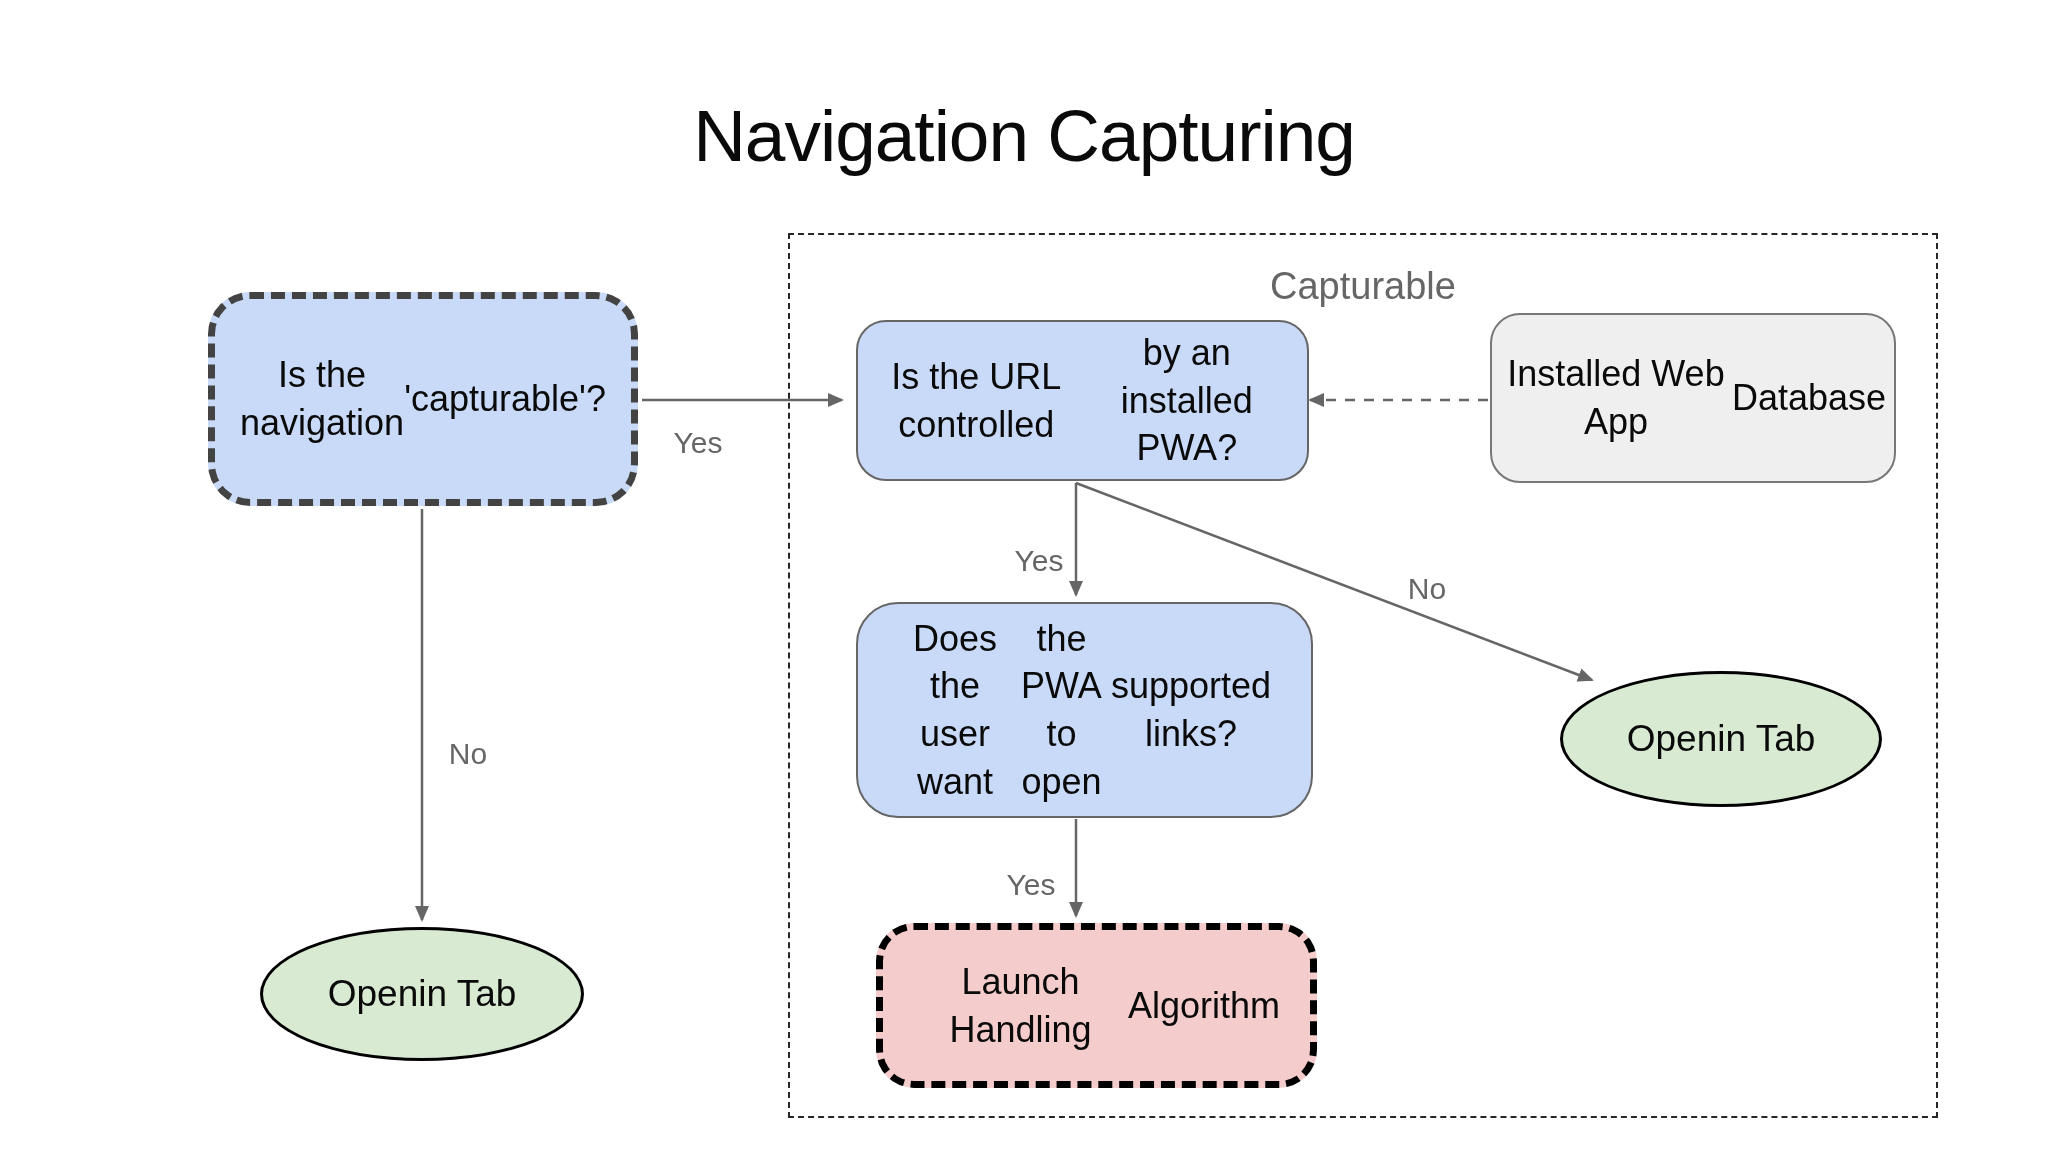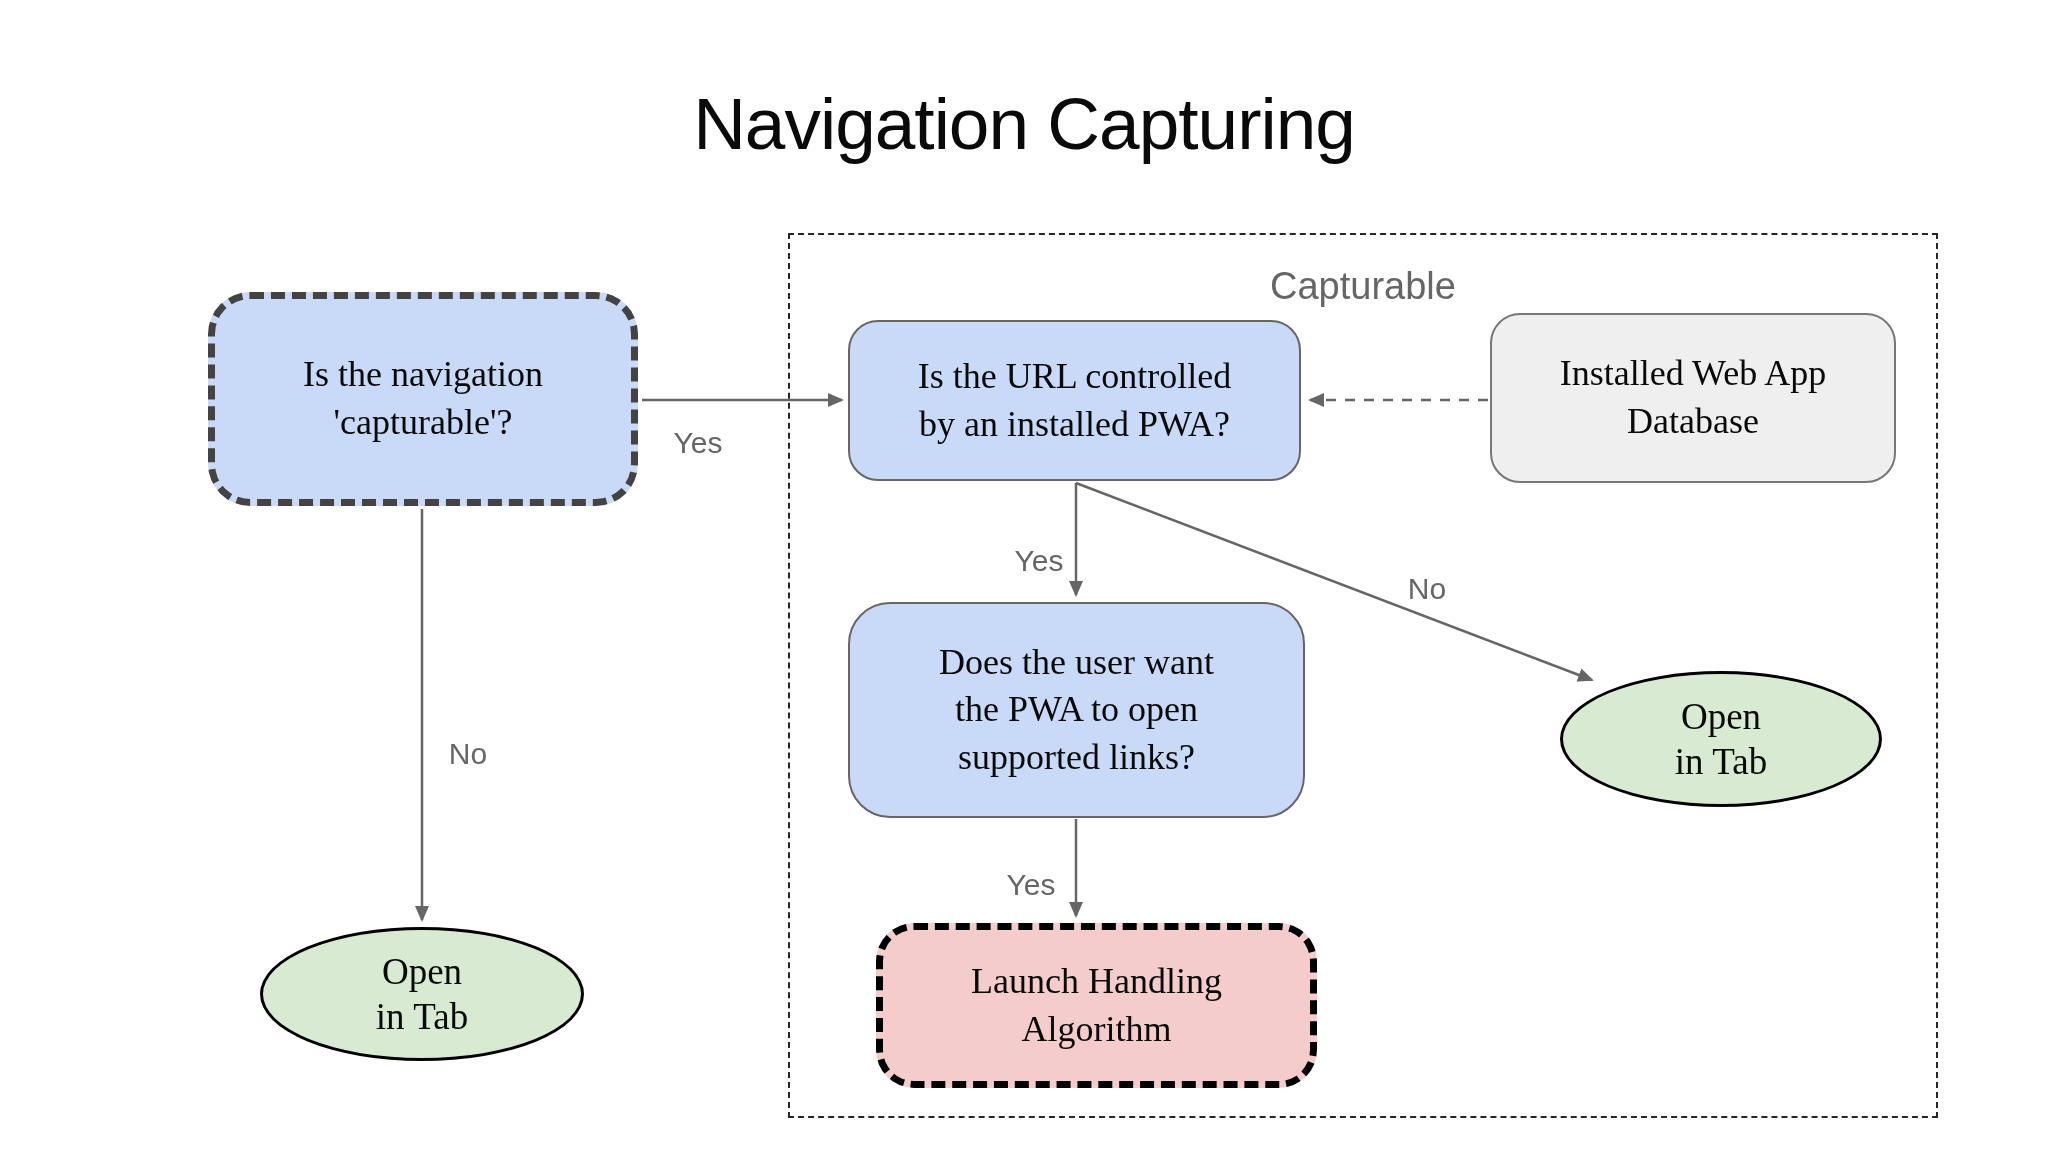--- a/index.html
+++ b/index.html
@@ -12,21 +12,21 @@
     position: relative;
     width: 2048px;
     height: 1152px;
     background: #ffffff;
     overflow: hidden;
   }
   .title {
     position: absolute;
     left: 0; right: 0;
     top: 78px;
-    margin: 4px;
+    margin: 16px;
     text-align: center;
     font-size: 73px;
     font-weight: 400;
     letter-spacing: -1px;
     color: #0a0a0a;
   }
   svg.edges {
     position: absolute;
     left: 0; top: 0;
     width: 2048px;
@@ -53,35 +53,35 @@
     left: 0; right: 0;
     top: 30px;
     text-align: center;
     font-size: 38px;
     color: var(--group-label, #666);
   }
 
   .node {
     position: absolute;
     display: flex;
-    flex-direction: column;
+    flex-direction: row;
     align-items: center;
     justify-content: center;
     text-align: center;
     box-sizing: border-box;
     font-size: 36px;
     line-height: 1.32;
     color: var(--text, #0a0a0a);
-    font-family: Liberation Serif, serif;
   }
   .node span { display: block; }
 
   .node.decision { background: var(--decision-fill, #c9daf8); }
   .node.decision.solid {
     border: 2.5px solid var(--edge-stroke, #666);
+    margin-left: 8px;
   }
   .node.decision.dashed-dark {
     border: 7px dashed var(--dark-dash-border, #434343);
   }
   .node.data {
     background: var(--data-fill, #efefef);
     border: 2.5px solid #777777;
   }
   .node.process {
     background: var(--process-fill, #f4cccc);

